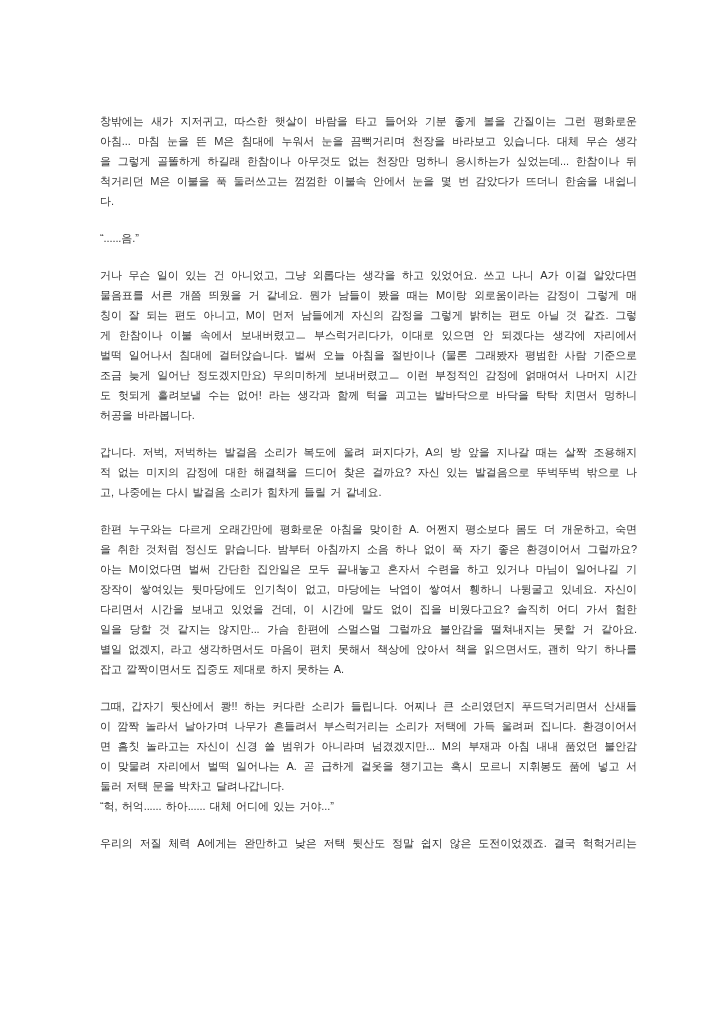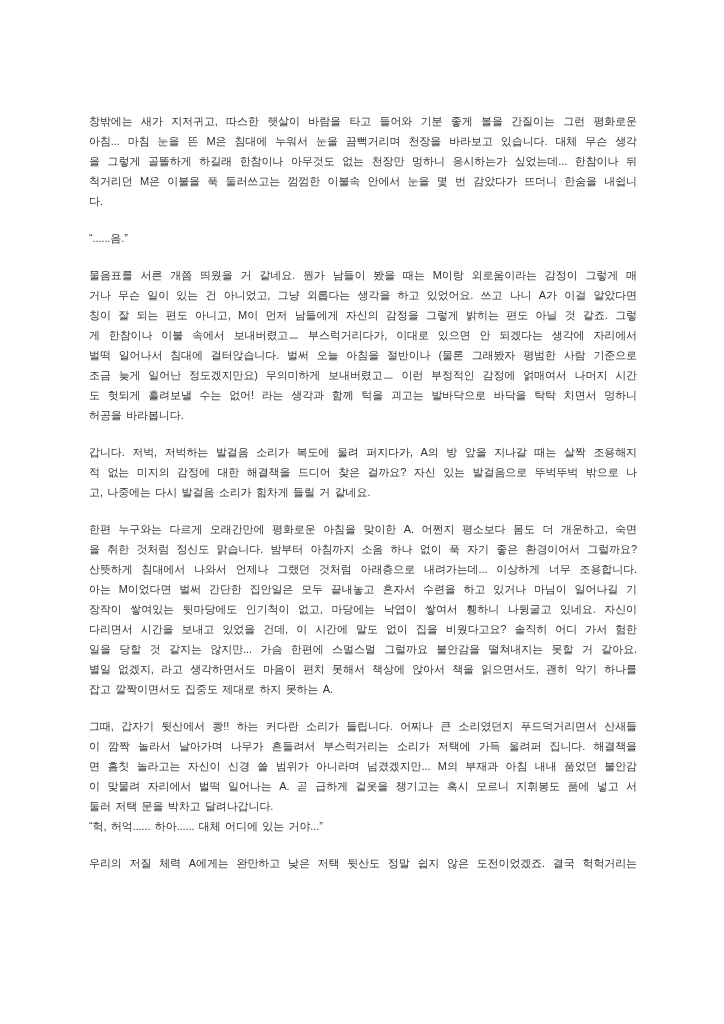--- a/index.html
+++ b/index.html
@@ -26,21 +26,21 @@
     top: 111px;
     width: 549px;
     font-size: 11px;
     line-height: 20px;
     letter-spacing: -0.1px;
     word-spacing: 1.5px;
     color: #343434;
     font-weight: 500;
   }
   .para {
-    margin: 0 0 17px 1px;
+    margin: 0 0 17px 12px;
     padding: 0;
   }
   .line {
     height: 20px;
     overflow: hidden;
     text-align: justify;
     text-align-last: justify;
     text-justify: inter-word;
     word-break: keep-all;
   }
@@ -58,48 +58,47 @@
         <div class="line">창밖에는 새가 지저귀고, 따스한 햇살이 바람을 타고 들어와 기분 좋게 볼을 간질이는 그런 평화로운</div>
         <div class="line">아침... 마침 눈을 뜬 M은 침대에 누워서 눈을 끔뻑거리며 천장을 바라보고 있습니다. 대체 무슨 생각</div>
         <div class="line">을 그렇게 골똘하게 하길래 한참이나 아무것도 없는 천장만 멍하니 응시하는가 싶었는데... 한참이나 뒤</div>
         <div class="line">척거리던 M은 이불을 푹 둘러쓰고는 껌껌한 이불속 안에서 눈을 몇 번 감았다가 뜨더니 한숨을 내쉽니</div>
         <div class="line plain">다.</div>
       </div>
       <div class="para">
         <div class="line plain">“......음.”</div>
       </div>
       <div class="para">
+        <div class="line">거나 무슨 일이 있는 건 아니었고, 그냥 외롭다는 생각을 하고 있었어요. 쓰고 나니 A가 이걸 알았다면</div>
         <div class="line">물음표를 서른 개쯤 띄웠을 거 같네요. 뭔가 남들이 봤을 때는 M이랑 외로움이라는 감정이 그렇게 매</div>
-        <div class="line">거나 무슨 일이 있는 건 아니었고, 그냥 외롭다는 생각을 하고 있었어요. 쓰고 나니 A가 이걸 알았다면</div>
         <div class="line">칭이 잘 되는 편도 아니고, M이 먼저 남들에게 자신의 감정을 그렇게 밝히는 편도 아닐 것 같죠. 그렇</div>
         <div class="line">게 한참이나 이불 속에서 보내버렸고ㅡ 부스럭거리다가, 이대로 있으면 안 되겠다는 생각에 자리에서</div>
         <div class="line">벌떡 일어나서 침대에 걸터앉습니다. 벌써 오늘 아침을 절반이나 (물론 그래봤자 평범한 사람 기준으로</div>
         <div class="line">조금 늦게 일어난 정도겠지만요) 무의미하게 보내버렸고ㅡ 이런 부정적인 감정에 얽매여서 나머지 시간</div>
         <div class="line">도 헛되게 흘려보낼 수는 없어! 라는 생각과 함께 턱을 괴고는 발바닥으로 바닥을 탁탁 치면서 멍하니</div>
         <div class="line plain">허공을 바라봅니다.</div>
       </div>
       <div class="para">
         <div class="line">갑니다. 저벅, 저벅하는 발걸음 소리가 복도에 울려 퍼지다가, A의 방 앞을 지나갈 때는 살짝 조용해지</div>
         <div class="line">적 없는 미지의 감정에 대한 해결책을 드디어 찾은 걸까요? 자신 있는 발걸음으로 뚜벅뚜벅 밖으로 나</div>
         <div class="line plain">고, 나중에는 다시 발걸음 소리가 힘차게 들릴 거 같네요.</div>
       </div>
       <div class="para">
         <div class="line">한편 누구와는 다르게 오래간만에 평화로운 아침을 맞이한 A. 어쩐지 평소보다 몸도 더 개운하고, 숙면</div>
         <div class="line">을 취한 것처럼 정신도 맑습니다. 밤부터 아침까지 소음 하나 없이 푹 자기 좋은 환경이어서 그럴까요?</div>
-        <div class="line">산뜻하게 침대에서 나와서 언제나 그랬던 것처럼 아래층으로 내려가는데... 이상하게 너무 조용합니다.</div>
         <div class="line">아는 M이었다면 벌써 간단한 집안일은 모두 끝내놓고 혼자서 수련을 하고 있거나 마님이 일어나길 기</div>
         <div class="line">장작이 쌓여있는 뒷마당에도 인기척이 없고, 마당에는 낙엽이 쌓여서 휑하니 나뒹굴고 있네요. 자신이</div>
         <div class="line">다리면서 시간을 보내고 있었을 건데, 이 시간에 말도 없이 집을 비웠다고요? 솔직히 어디 가서 험한</div>
         <div class="line">일을 당할 것 같지는 않지만... 가슴 한편에 스멀스멀 그럴까요 불안감을 떨쳐내지는 못할 거 같아요.</div>
         <div class="line">별일 없겠지, 라고 생각하면서도 마음이 편치 못해서 책상에 앉아서 책을 읽으면서도, 괜히 악기 하나를</div>
         <div class="line plain">잡고 깔짝이면서도 집중도 제대로 하지 못하는 A.</div>
       </div>
       <div class="para">
         <div class="line">그때, 갑자기 뒷산에서 쾅!! 하는 커다란 소리가 들립니다. 어찌나 큰 소리였던지 푸드덕거리면서 산새들</div>
-        <div class="line">이 깜짝 놀라서 날아가며 나무가 흔들려서 부스럭거리는 소리가 저택에 가득 울려퍼 집니다. 해결책을</div>
+        <div class="line">이 깜짝 놀라서 날아가며 나무가 흔들려서 부스럭거리는 소리가 저택에 가득 울려퍼 집니다. 환경이어서</div>
         <div class="line">면 흠칫 놀라고는 자신이 신경 쓸 범위가 아니라며 넘겼겠지만... M의 부재과 아침 내내 품었던 불안감</div>
         <div class="line">이 맞물려 자리에서 벌떡 일어나는 A. 곧 급하게 겉옷을 챙기고는 혹시 모르니 지휘봉도 품에 넣고 서</div>
         <div class="line plain">둘러 저택 문을 박차고 달려나갑니다.</div>
         <div class="line plain">“헉, 허억...... 하아...... 대체 어디에 있는 거야...”</div>
       </div>
       <div class="para">
         <div class="line">우리의 저질 체력 A에게는 완만하고 낮은 저택 뒷산도 정말 쉽지 않은 도전이었겠죠. 결국 헉헉거리는</div>
       </div>
     </div>
 </div>

